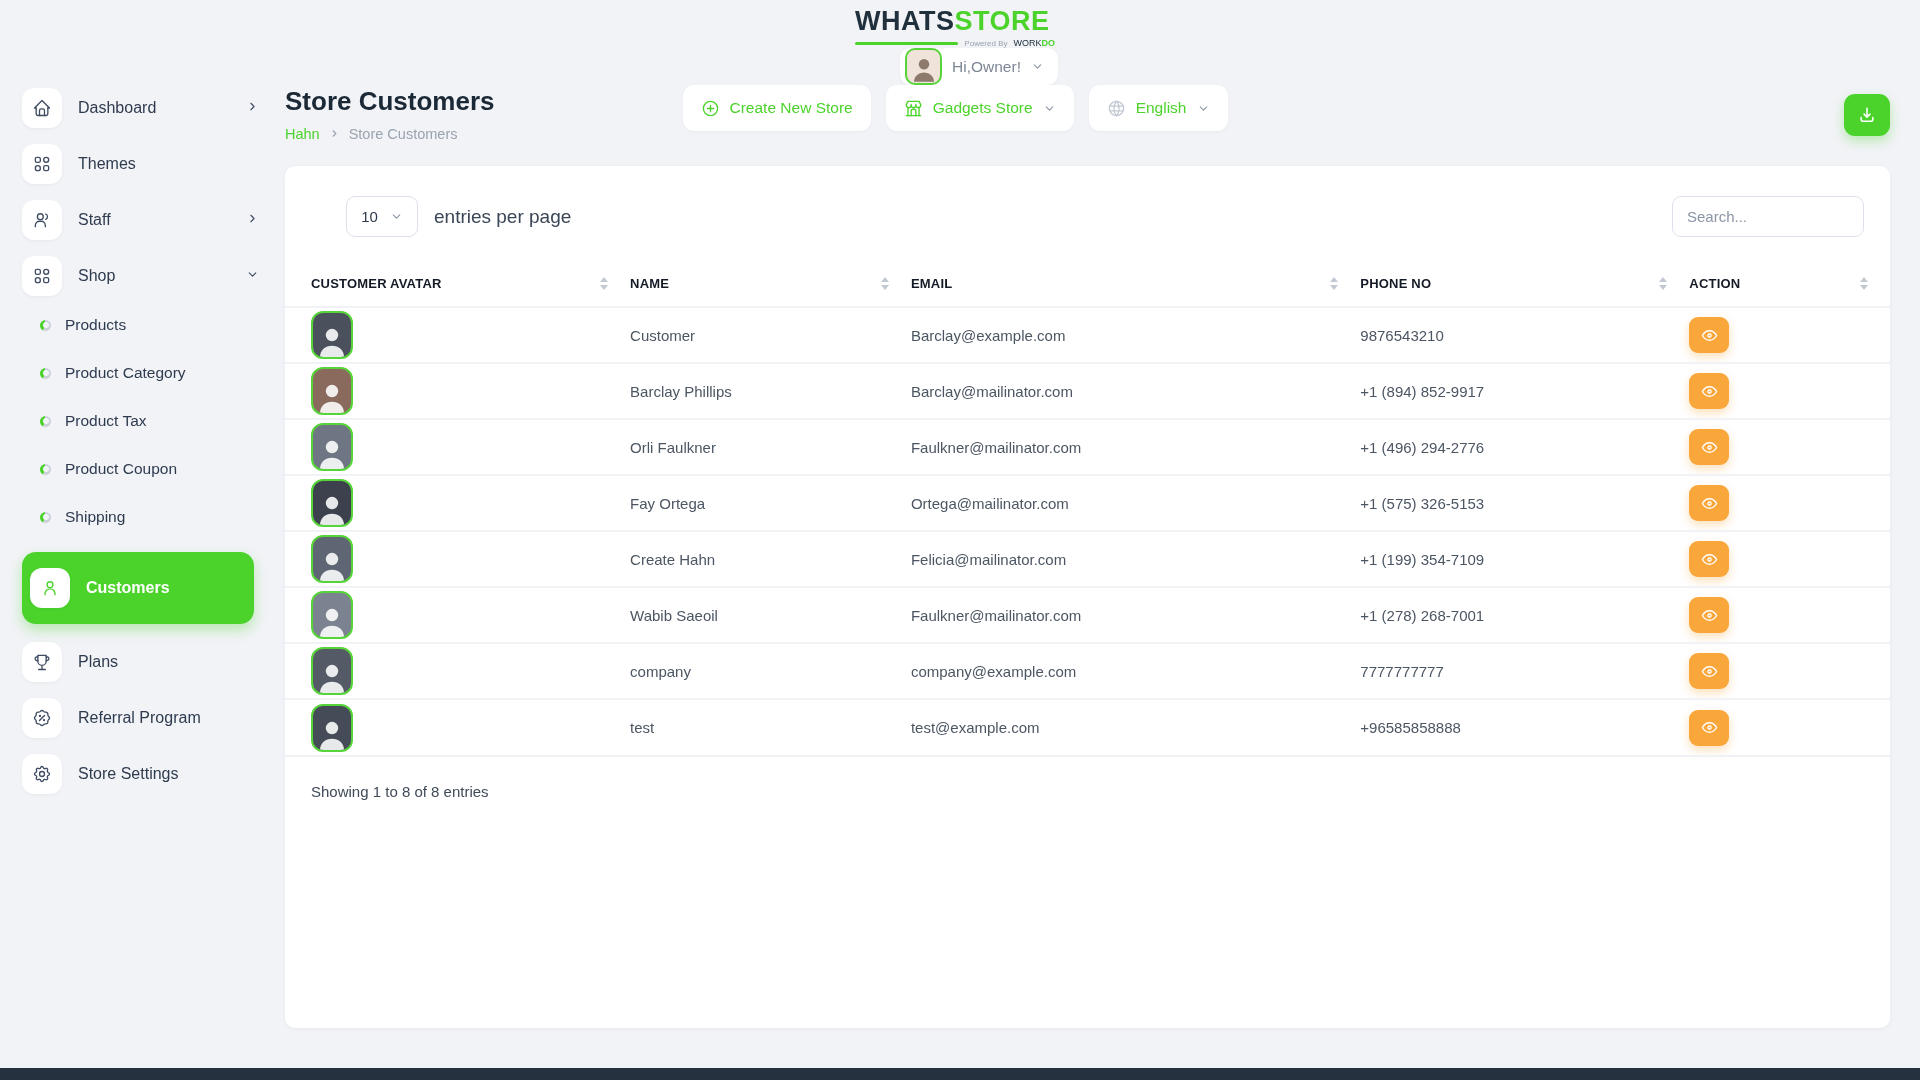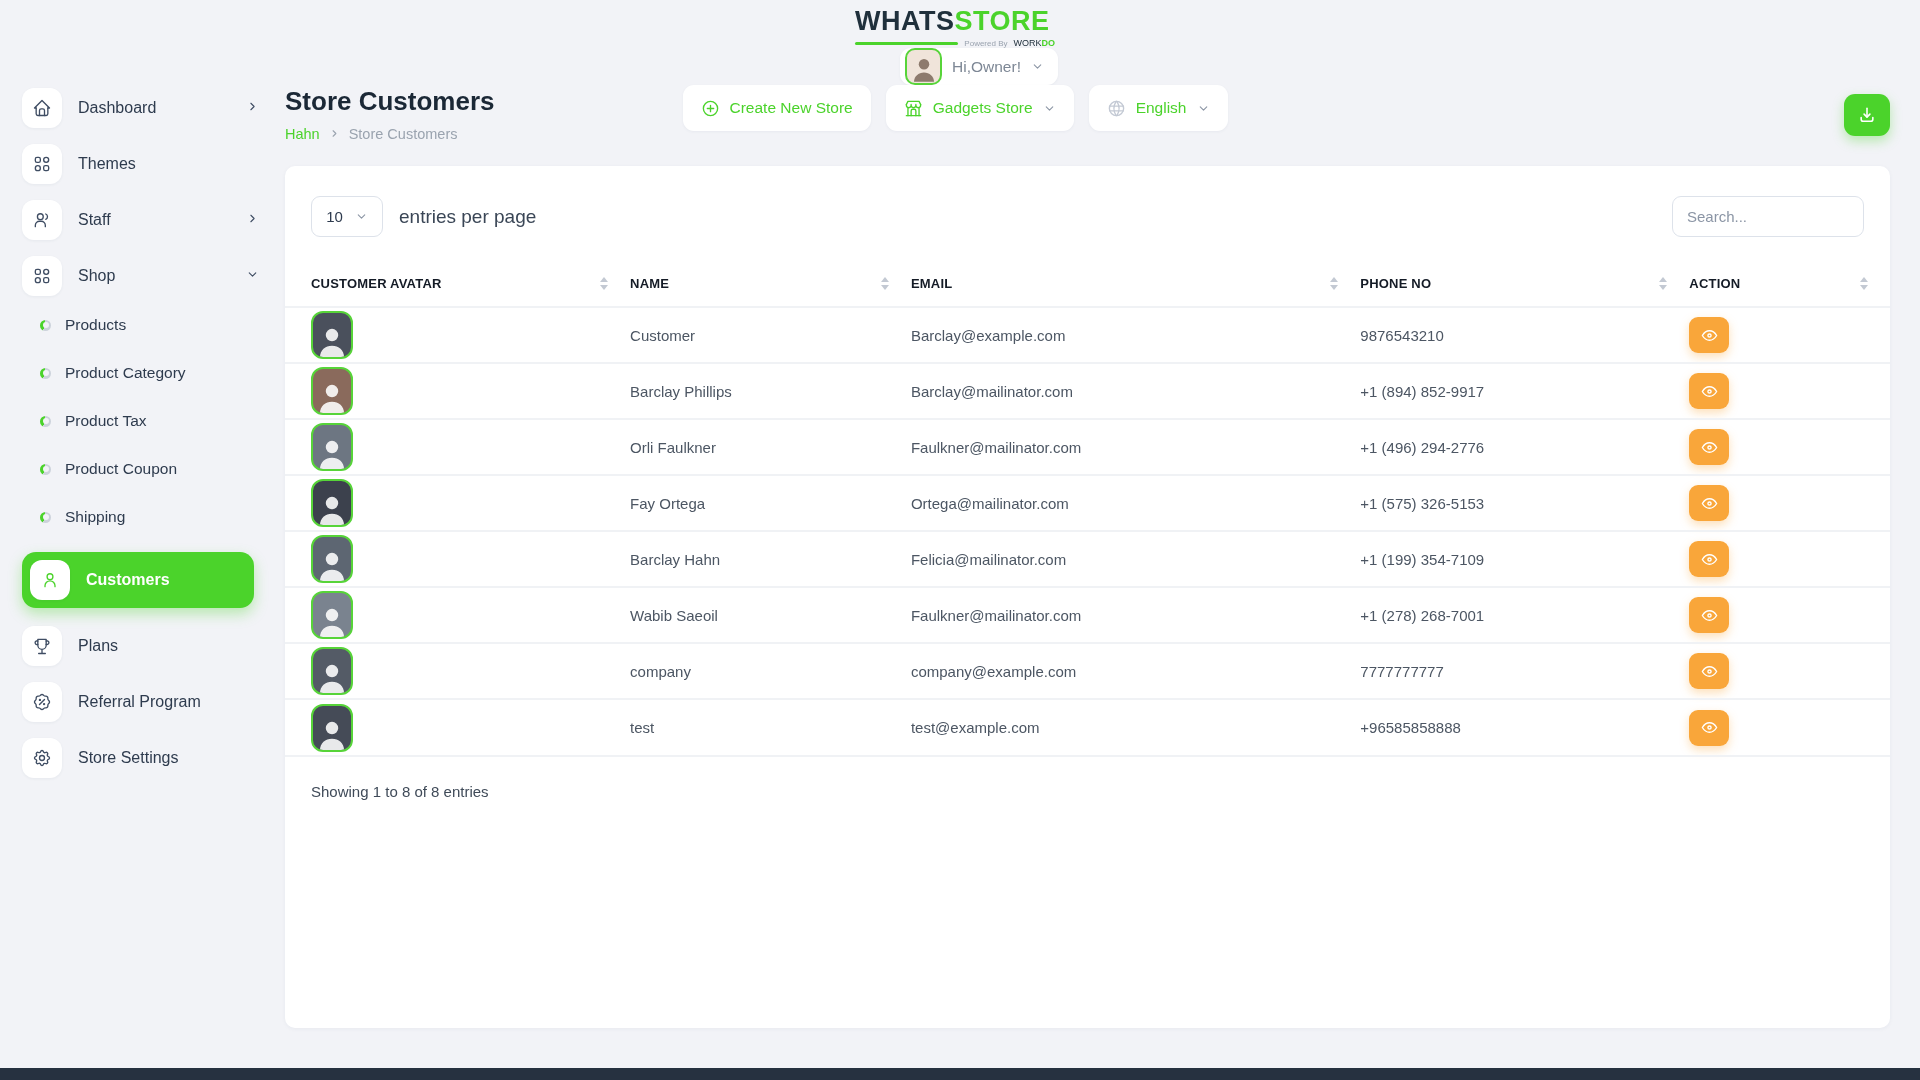--- a/index.html
+++ b/index.html
@@ -52,21 +52,21 @@
   .side-chev{ margin-left:auto; }
   .side-chev svg{ width:13px; height:13px; stroke:#3f4d63; fill:none; stroke-width:2;
     stroke-linecap:round; stroke-linejoin:round; }
 
   .subitem{ display:flex; align-items:center; margin:0 0 22px 18px; height:26px; cursor:pointer; }
   .bullet{ width:11px; height:11px; border-radius:50%; position:relative; flex-shrink:0;
     background:conic-gradient(from 210deg, var(--accent) 0 150deg, #ccd2db 150deg 360deg); }
   .bullet::after{ content:''; position:absolute; inset:2.5px; border-radius:50%; background:#f2f3f7; }
   .sublabel{ margin-left:14px; font-size:15.5px; color:#2e3b4e; }
 
-  .active-pill{ background:var(--accent); border-radius:14px; height:56px; display:flex;
+  .active-pill{ background:var(--accent); border-radius:14px; height:72px; display:flex;
     align-items:center; padding:0 14px 0 8px; margin:2px 5px 18px 0; cursor:pointer;
     box-shadow:0 6px 14px rgba(75,211,43,.35); }
   .active-pill .icon-box svg{ stroke:var(--accent); }
   .active-label{ margin-left:16px; font-size:16px; font-weight:700; color:#fff; }
 
   
   .main{ flex:1; padding:28px 30px 0 0; min-width:0; }
   .page-head{ display:flex; align-items:flex-start; justify-content:space-between; }
   .page-title{ font-size:26px; font-weight:700; color:#1b2836; }
   .breadcrumb{ display:flex; align-items:center; gap:9px; margin-top:9px; font-size:14.5px; }
@@ -79,21 +79,21 @@
     box-shadow:0 5px 12px rgba(75,211,43,.35); }
   .dl-btn svg{ width:20px; height:20px; stroke:#fff; fill:none; stroke-width:1.9;
     stroke-linecap:round; stroke-linejoin:round; }
 
   .card{ background:#fff; border-radius:10px; margin-top:24px; height:862px;
     box-shadow:0 1px 4px rgba(40,60,90,.05); overflow:hidden; }
   .controls{ display:flex; align-items:center; justify-content:space-between; padding:30px 26px 26px; }
   .entries{ display:flex; align-items:center; gap:16px; }
   .select{ width:72px; height:41px; border:1px solid #dde2ea; border-radius:9px;
     display:flex; align-items:center; justify-content:center; gap:12px; cursor:pointer;
-    font-size:15px; color:#2e3b4e; }
+    font-size:15px; color:#2e3b4e;margin-left:35px; }
   .entries-label{ font-size:19px; color:#3a4656; }
   .search{ width:192px; height:41px; border:1px solid #dde2ea; border-radius:9px;
     padding:0 14px; font-size:15px; color:#2e3b4e; font-family:inherit; outline:none; }
   .search::placeholder{ color:#8b95a5; }
 
   table{ width:100%; border-collapse:collapse; table-layout:fixed; }
   thead th{ text-align:left; padding:13px 0 15px; }
   .th-wrap{ display:flex; align-items:center; justify-content:space-between; padding-right:22px; }
   .th-label{ font-size:13px; font-weight:700; color:#141b26; letter-spacing:.2px; }
   .sort{ display:inline-flex; flex-direction:column; gap:3px; align-items:center; cursor:pointer; }
@@ -496,21 +496,21 @@
 
             <tr>
               <td class="pad-l">
                 <span class="avatar" style="background: rgb(93, 102, 114);">
                   <svg viewBox="0 0 24 24">
                     <circle cx="12" cy="8.5" r="4.4"></circle>
                     <path d="M3.5 24c0-4.8 3.8-8 8.5-8s8.5 3.2 8.5 8z"></path>
                   </svg>
                 </span>
               </td>
-              <td><span>Barclay Hahn</span></td>
+              <td><span>Create Hahn</span></td>
               <td><span>Felicia@mailinator.com</span></td>
               <td><span>+1 (199) 354-7109</span></td>
               <td>
                 <button class="eye-btn">
                   <svg viewBox="0 0 24 24">
                     <path d="M10 12a2 2 0 1 0 4 0a2 2 0 0 0-4 0"></path>
                     <path d="M21 12c-2.4 4-5.4 6-9 6c-3.6 0-6.6-2-9-6c2.4-4 5.4-6 9-6c3.6 0 6.6 2 9 6"></path>
                   </svg>
                 </button>
               </td>

